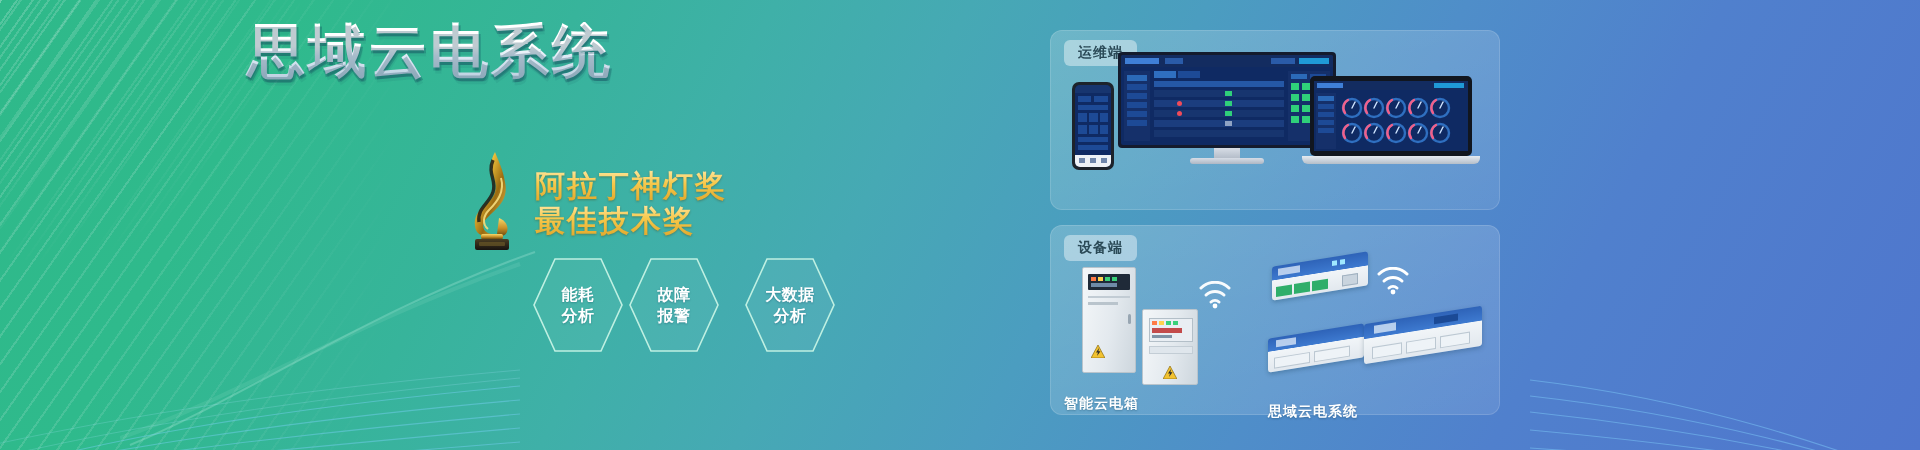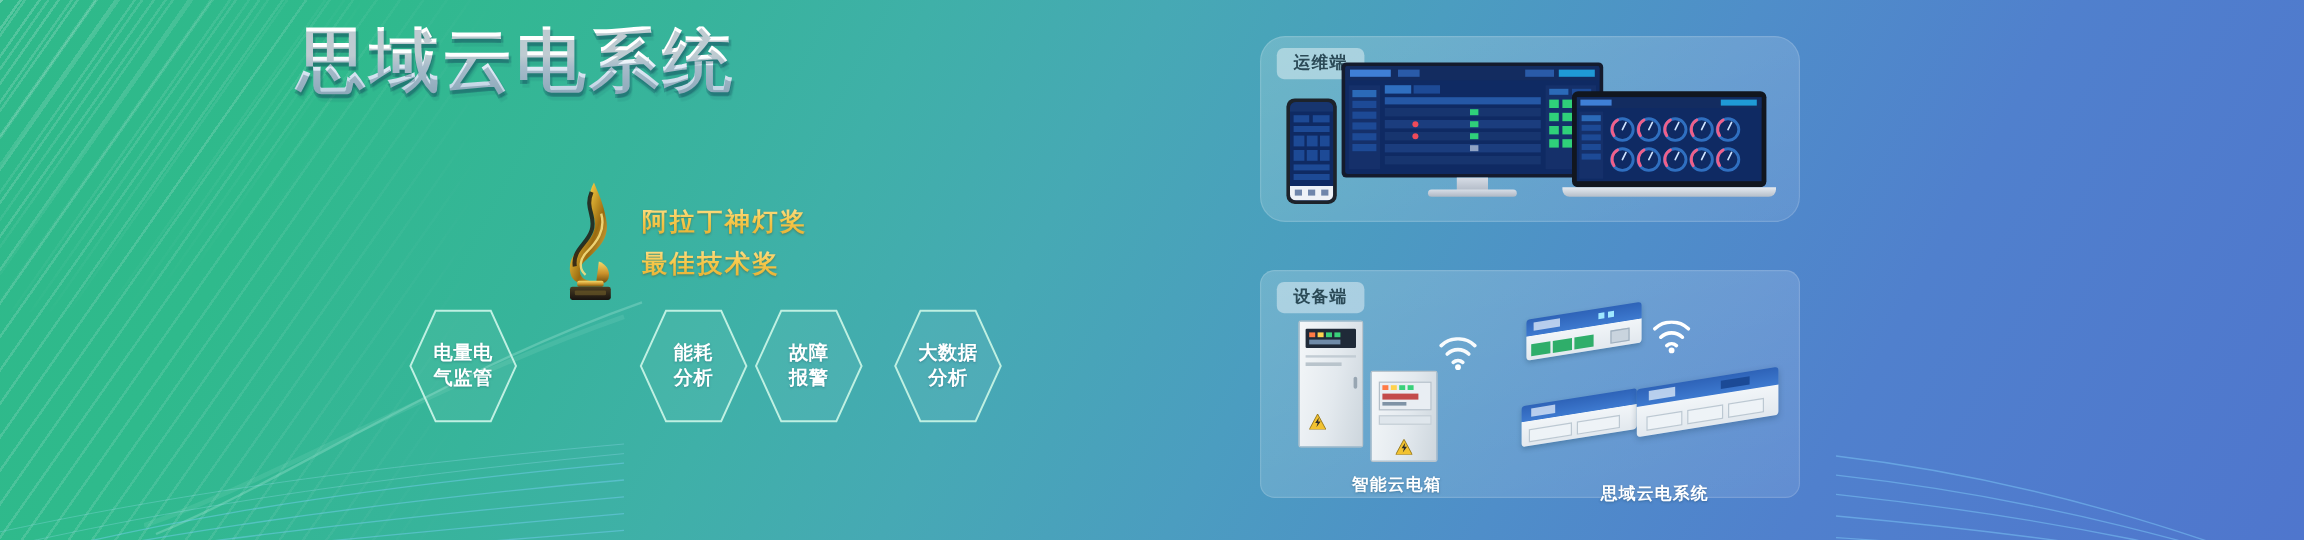--- a/index.html
+++ b/index.html
@@ -36,46 +36,46 @@
     font-size:58px;font-weight:bold;letter-spacing:3px;line-height:1;color:rgba(16,78,96,.30);z-index:-1;}
 
   .subtitle{position:absolute;left:0;top:92px;width:860px;text-align:center;
     font-size:25px;font-weight:bold;color:#ffffff;letter-spacing:1px;
     text-shadow:0 1px 2px rgba(10,60,80,.25);}
 
   
   .trophy{position:absolute;left:455px;top:148px;width:72px;height:105px;}
 
   .awards{position:absolute;left:535px;top:168px;}
-  .award-line{font-size:21px;font-weight:bold;letter-spacing:2px;line-height:35px;
+  .award-line{font-size:30px;font-weight:bold;letter-spacing:2px;line-height:35px;
     background:linear-gradient(180deg,#ffe9a8 0%,#f6c84a 45%,#e0a62a 100%);
     -webkit-background-clip:text;background-clip:text;color:transparent;
     filter:drop-shadow(0 1px 1px rgba(80,50,0,.35));}
 
   
   .hexrow{position:absolute;left:340px;top:255px;width:520px;height:100px;}
   .hex{position:absolute;width:92px;height:100px;}
   .hex svg{position:absolute;left:0;top:0;}
   .hex .lbl{position:absolute;left:0;top:0;width:92px;height:100px;
     display:flex;flex-direction:column;align-items:center;justify-content:center;
     color:#ffffff;font-size:16px;font-weight:bold;line-height:21px;letter-spacing:.5px;
     text-shadow:0 1px 2px rgba(10,50,80,.3);}
 
   
   .panel{position:absolute;border-radius:12px;
     background:linear-gradient(160deg,rgba(255,255,255,.20) 0%,rgba(255,255,255,.10) 100%);
     box-shadow:inset 0 0 0 1px rgba(255,255,255,.14);}
-  #panel-top{left:1050px;top:30px;width:450px;height:155px;border-radius:21px;}
+  #panel-top{left:1050px;top:30px;width:450px;height:180px;}
   #panel-bottom{left:1050px;top:225px;width:450px;height:190px;}
 
   .panel-tag{position:absolute;left:14px;top:10px;padding:4px 14px;border-radius:6px;
     background:rgba(255,255,255,.42);color:#2b4a57;font-size:14px;font-weight:bold;letter-spacing:1px;}
 
   .dev-caption{position:absolute;bottom:9px;color:#ffffff;font-size:14px;font-weight:bold;
-    letter-spacing:1px;text-align:center;text-shadow:0 1px 2px rgba(10,50,70,.35);}
+    letter-spacing:1px;text-shadow:0 1px 2px rgba(10,50,70,.35);}
 
   
   .screen-ui{position:absolute;background:#0f2a63;overflow:hidden;}
   .ui-bar{position:absolute;background:#1b4286;}
   .ui-cell{position:absolute;background:#1d4a96;}
   .ui-ok{position:absolute;background:#2fd07a;}
   .ui-warn{position:absolute;background:#ef4b5a;}
   .ui-gray{position:absolute;background:#8fa3c4;}
   .monitor-stand{position:absolute;background:linear-gradient(180deg,#d7dde6,#aeb7c4);}
   .cab{position:absolute;background:linear-gradient(100deg,#f4f7f9 0%,#e3e9ee 55%,#cdd6dd 100%);
@@ -154,29 +154,20 @@
       <rect x="24" y="94" width="26" height="4" rx="1" fill="#6d5a28" opacity=".65"></rect>
     </svg>
 
     <div class="awards">
       <div class="award-line">阿拉丁神灯奖</div>
       <div class="award-line">最佳技术奖</div>
     </div>
 
     <div class="hexrow">
 
-      <div class="hex" style="left:0px">
-        <svg width="92" height="100" viewBox="0 0 92 100">
-          <polygon points="23,4 69,4 90,50 69,96 23,96 2,50" fill="rgba(255,255,255,.05)" stroke="#bff0e2" stroke-width="1.6"></polygon>
-        </svg>
-        <div class="lbl">
-          <span>电量电</span>
-          <span>气监管</span>
-        </div>
-      </div>
 
 
       <div class="hex" style="left:192px">
         <svg width="92" height="100" viewBox="0 0 92 100">
           <polygon points="23,4 69,4 90,50 69,96 23,96 2,50" fill="rgba(255,255,255,.05)" stroke="#bff0e2" stroke-width="1.6"></polygon>
         </svg>
         <div class="lbl">
           <span>能耗</span>
           <span>分析</span>
         </div>

